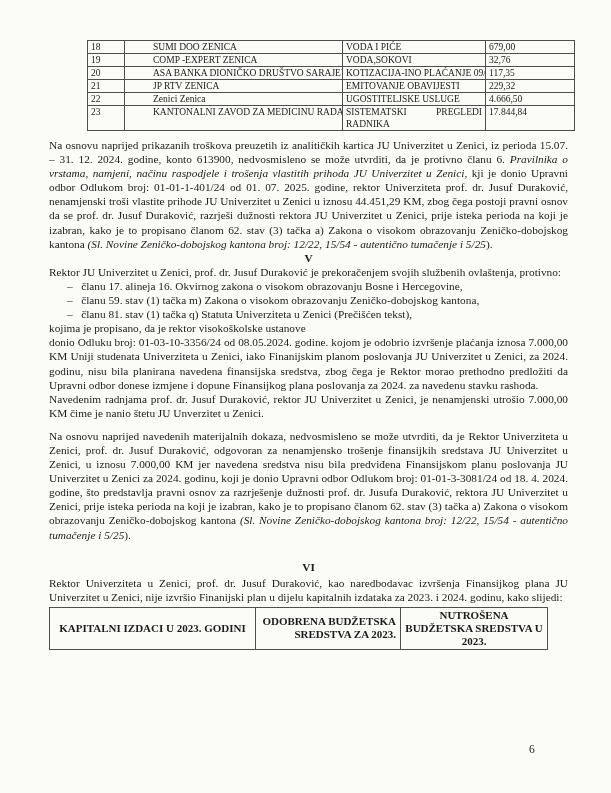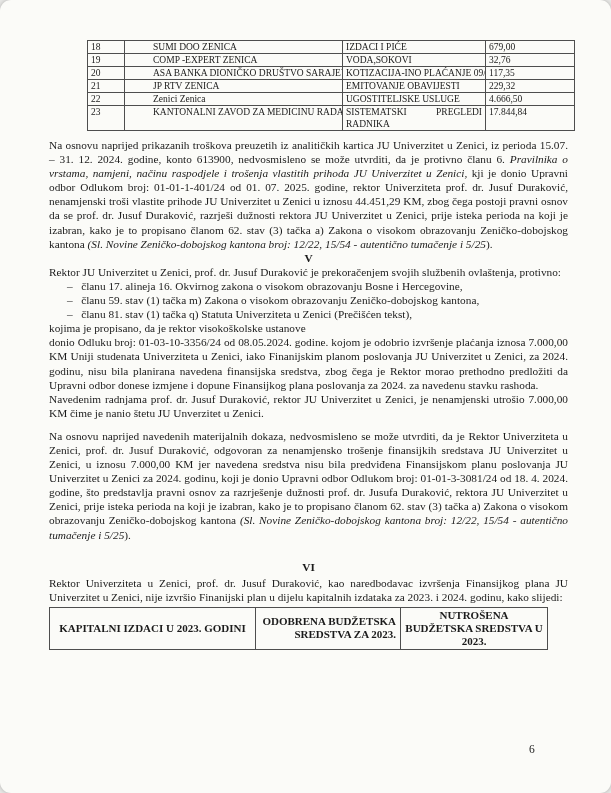--- a/index.html
+++ b/index.html
@@ -2,21 +2,20 @@
 <html><head>
 <meta charset="utf-8">
 <style>
   html,body{margin:0;padding:0;background:#e8e8e6;}
   .page{
     width:611px;height:793px;position:relative;overflow:hidden;
     background:#fbfbf8;
     font-family:"Liberation Serif", serif;
     color:#1b1b1b;
     box-shadow:0 0 4px rgba(0,0,0,.25);
-    border-radius:11px;
   }
   
   .exp-table{
     position:absolute;left:87px;top:40px;width:434px;
     border-collapse:collapse;table-layout:fixed;
     font-size:9.5px;line-height:12px;
   }
   .exp-table td{
     border:1px solid #4e4e4e;padding:0 3px;vertical-align:top;
     overflow:hidden;
@@ -62,21 +61,21 @@
 </head>
 <body>
 
 <div class="page">
 
   <table class="exp-table">
     <tbody>
         <tr>
       <td class="c-num nw">18</td>
       <td class="c-sup nw">SUMI DOO ZENICA</td>
-      <td class="c-desc nw">IZDACI I PIĆE</td>
+      <td class="c-desc nw">VODA I PIĆE</td>
       <td class="c-amt nw">679,00</td>
     </tr>
     <tr>
       <td class="c-num nw">19</td>
       <td class="c-sup nw">COMP -EXPERT ZENICA</td>
       <td class="c-desc nw">VODA,SOKOVI</td>
       <td class="c-amt nw">32,76</td>
     </tr>
     <tr>
       <td class="c-num nw">20</td>

